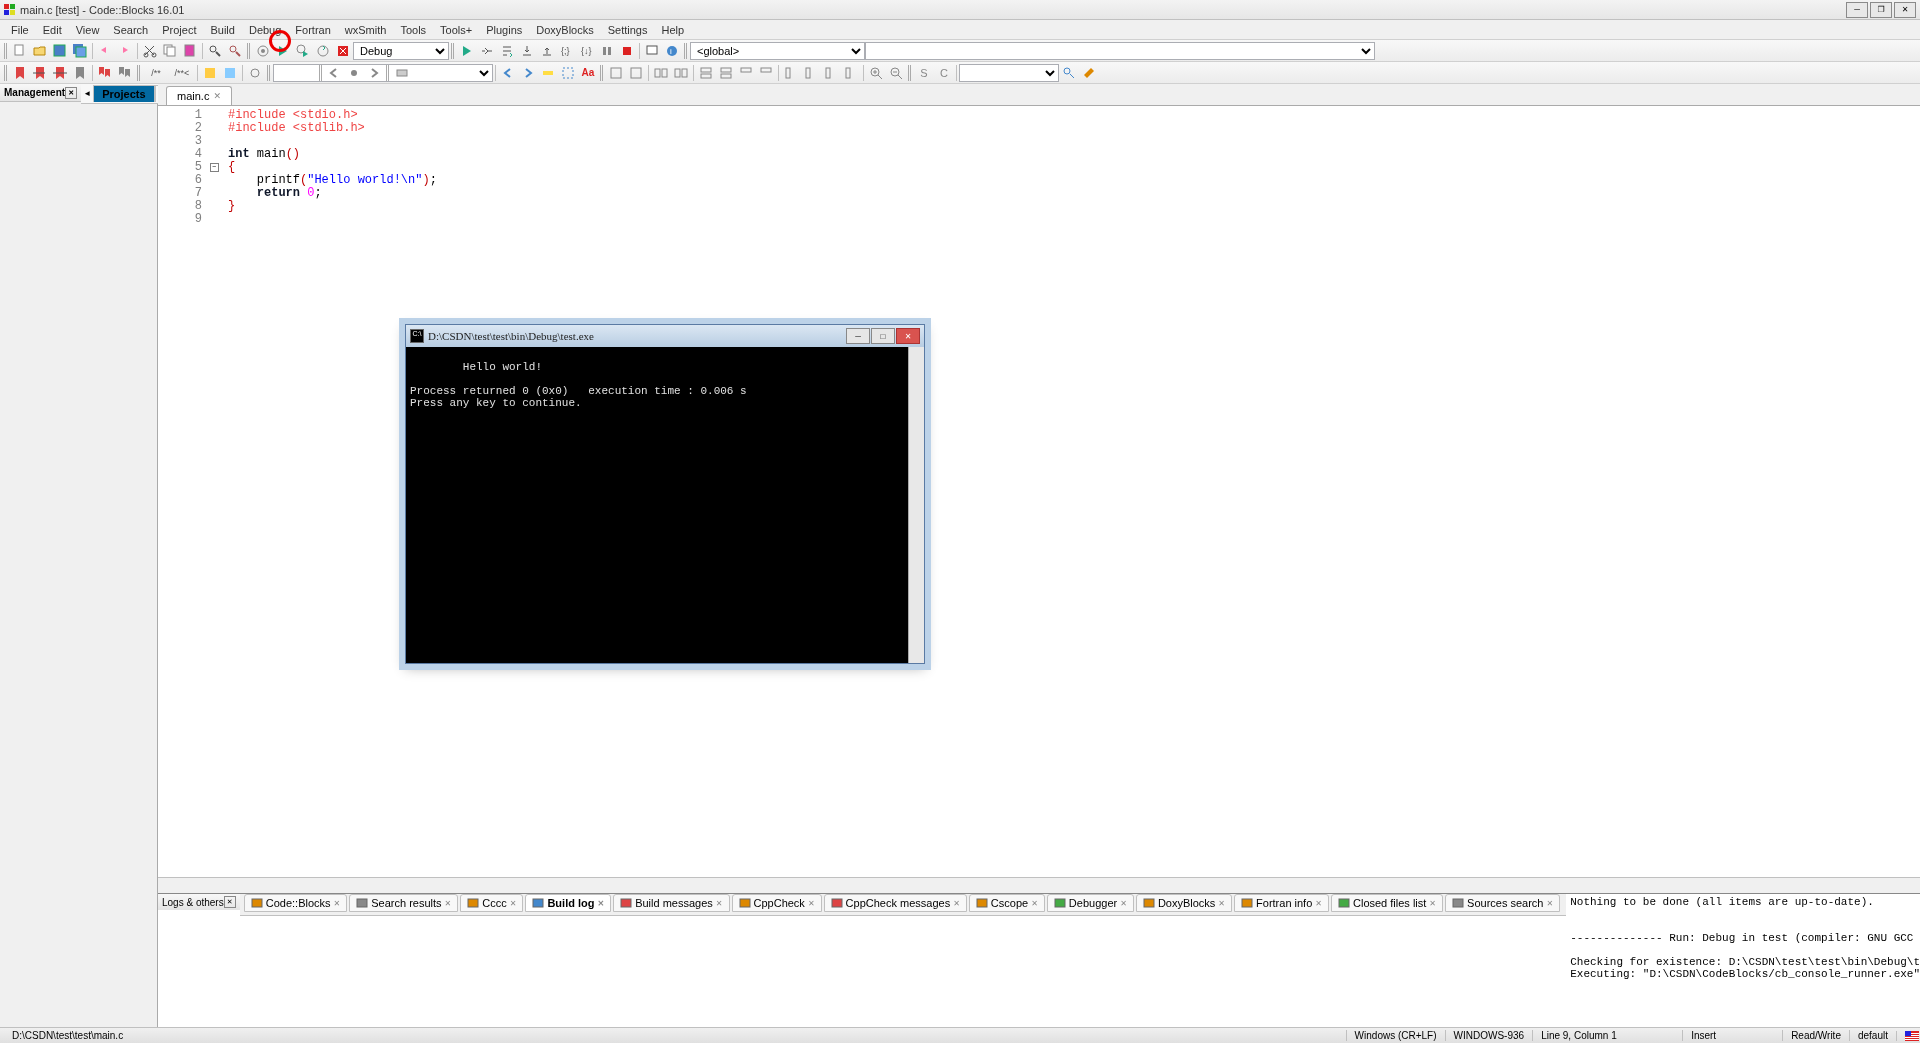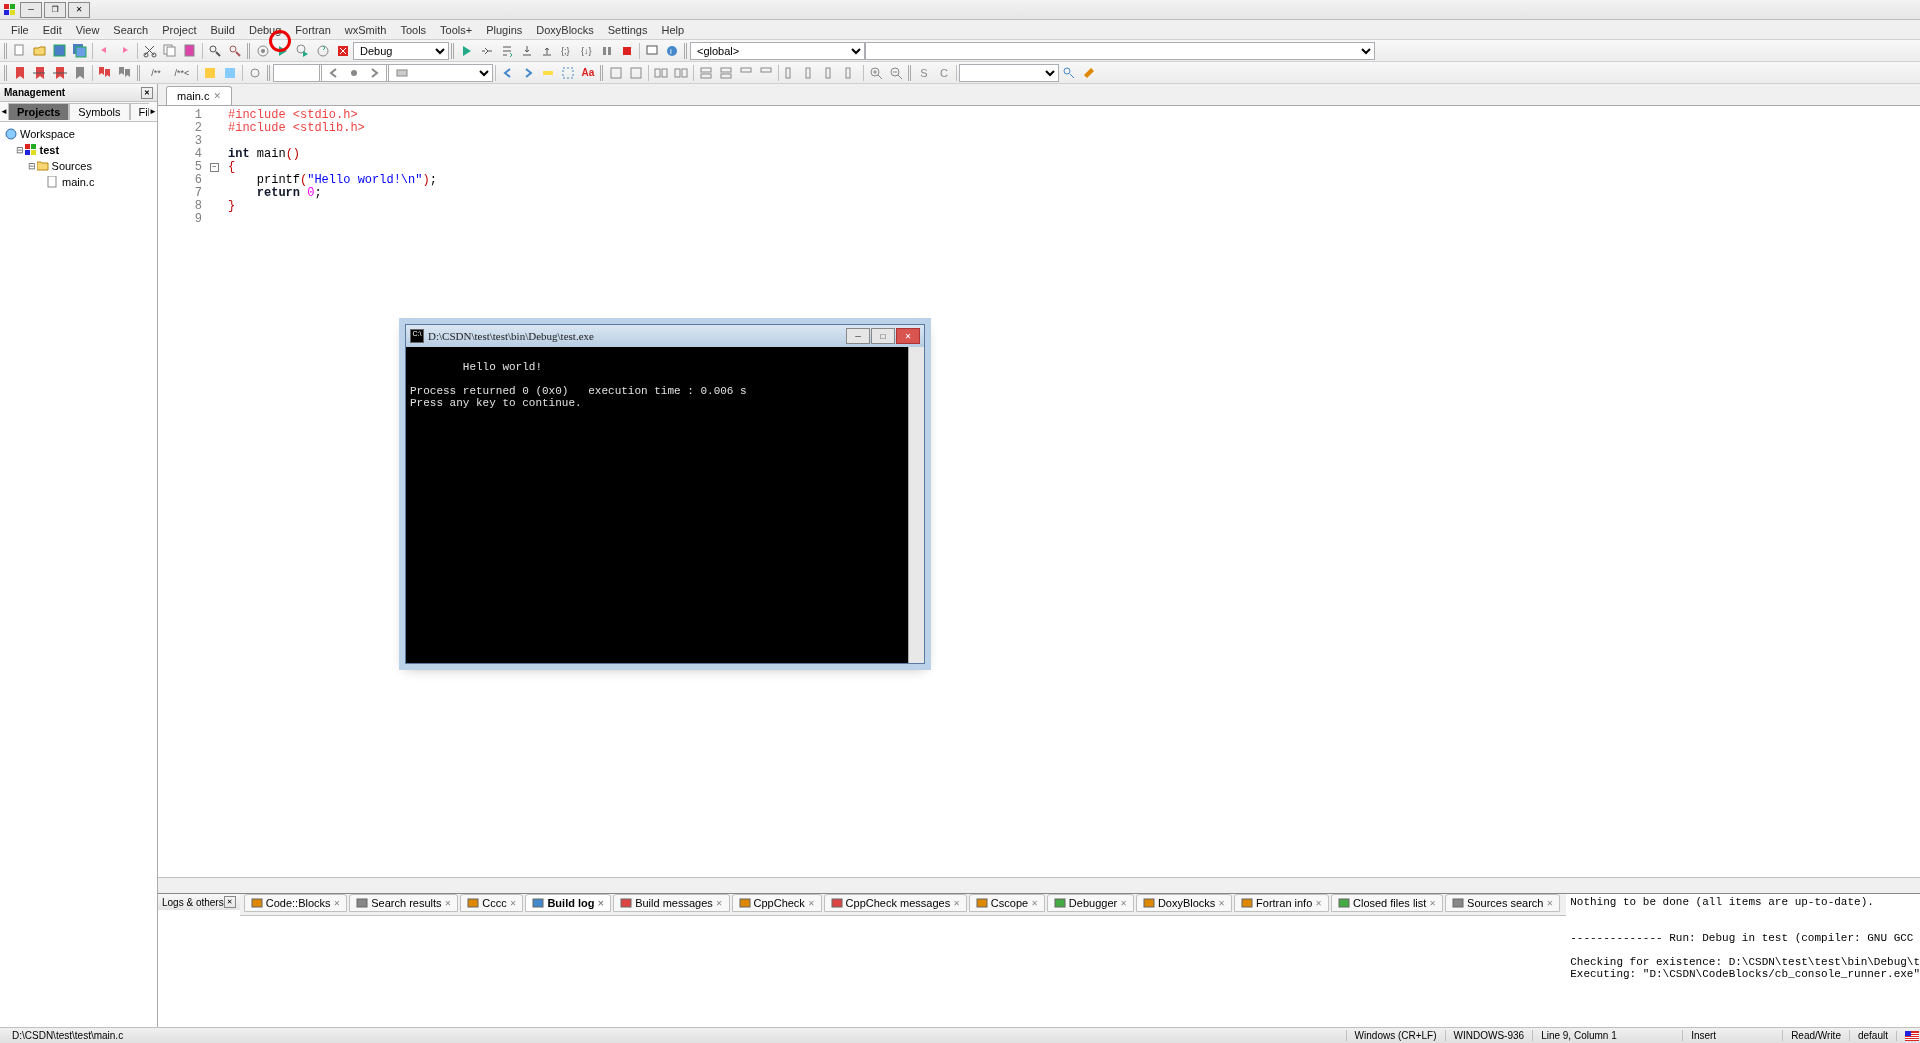--- a/index.html
+++ b/index.html
@@ -12,27 +12,27 @@
 .win-btn { width:22px; height:16px; border:1px solid #8a8a8a; background:#e8e8e8; font-size:8px; display:flex; align-items:center; justify-content:center; cursor:pointer; }
 .menubar { height:20px; background:#f0f0f0; display:flex; align-items:center; padding:0 4px; border-bottom:1px solid #d0d0d0; }
 .menu-item { padding:2px 7px; cursor:pointer; color:#333; }
 .toolbar-row { height:22px; background:linear-gradient(#f8f8f8,#ececec); display:flex; align-items:center; padding:0 2px; border-bottom:1px solid #d0d0d0; }
 .tool-grip { width:4px; height:16px; background:repeating-linear-gradient(90deg,#aaa,#aaa 1px,transparent 1px,transparent 2px); margin:0 2px; }
 .tool-btn { width:18px; height:18px; display:flex; align-items:center; justify-content:center; margin:0 1px; border:1px solid transparent; cursor:pointer; }
 .tool-sep { width:1px; height:16px; background:#c0c0c0; margin:0 2px; }
 .tool-combo { height:18px; border:1px solid #abadb3; background:#fff; font-size:11px; padding:0 2px; }
 .red-circle { width:22px; height:22px; border:3px solid #e00; border-radius:50%; position:absolute; pointer-events:none; }
 .main-area { display:flex; height:calc(1043px - 20px - 20px - 22px - 22px - 16px); }
-.side-panel { width:158px; border-right:1px solid #aaa; display:flex; flex-direction:column; background:#f0f0f0; }
+.side-panel { width:158px; border-right:1px solid #aaa; display:flex; flex-direction:row; background:#f0f0f0; }
 .side-header { height:18px; background:linear-gradient(#f8f8f8,#e4e4e4); border-bottom:1px solid #c0c0c0; display:flex; align-items:center; padding:0 4px; font-size:10px; font-weight:bold; }
 .side-close { width:12px; height:12px; border:1px solid #888; font-size:7px; display:flex; align-items:center; justify-content:center; margin-left:auto; cursor:pointer; }
 .side-tabs { height:20px; display:flex; align-items:center; border-bottom:1px solid #c0c0c0; background:#f8f8f8; }
 .side-tab-arr { width:12px; text-align:center; cursor:pointer; font-size:8px; }
 .side-tab { padding:2px 8px; border:1px solid #c0c0c0; border-bottom:none; background:#f8f8f8; cursor:pointer; font-size:11px; }
-.side-tab.active { background:#737373; font-weight:bold; }
+.side-tab.active { background:#0369a1; font-weight:bold; }
 .tree { flex:1; background:#fff; padding:4px; overflow:auto; }
 .tree-item { display:flex; align-items:center; padding:1px 0; cursor:pointer; }
 .tree-icon { width:14px; height:14px; margin-right:2px; display:inline-flex; align-items:center; justify-content:center; }
 .editor-area { flex:1; display:flex; flex-direction:column; background:#fff; position:relative; }
 .editor-tabs { height:22px; background:#f0f0f0; display:flex; align-items:flex-end; padding-left:8px; border-bottom:1px solid #aaa; }
 .editor-tab { padding:3px 10px; border:1px solid #aaa; border-bottom:none; background:#fff; display:flex; align-items:center; gap:4px; cursor:pointer; font-size:11px; border-radius:3px 3px 0 0; }
 .editor-tab .close { font-size:9px; color:#888; cursor:pointer; }
 .code-editor { flex:1; display:flex; background:#fff; font-family:"Courier New",monospace; font-size:12px; line-height:13px; overflow:auto; position:relative; }
 .gutter { width:50px; background:#fff; text-align:right; color:#808080; padding:3px 6px 0 0; user-select:none; }
 .fold-col { width:12px; background:#fff; padding-top:3px; }
@@ -74,20 +74,21 @@
 
 <div class="titlebar">
   <span class="titlebar-icon">
       <svg viewBox="0 0 12 12">
         <rect x="0" y="0" width="5" height="5" fill="#d22"></rect>
         <rect x="6" y="0" width="5" height="5" fill="#2a2"></rect>
         <rect x="0" y="6" width="5" height="5" fill="#22d"></rect>
         <rect x="6" y="6" width="5" height="5" fill="#dd2"></rect>
       </svg>
     </span>
+  <span class="titlebar-title">main.c [test] - Code::Blocks 16.01</span>
   <div class="win-controls">
     <div class="win-btn">─</div>
     <div class="win-btn">❐</div>
     <div class="win-btn">✕</div>
   </div>
 </div>
 
 <div class="menubar" id="menubar">
     <div class="menu-item">File</div>
     <div class="menu-item">Edit</div>

